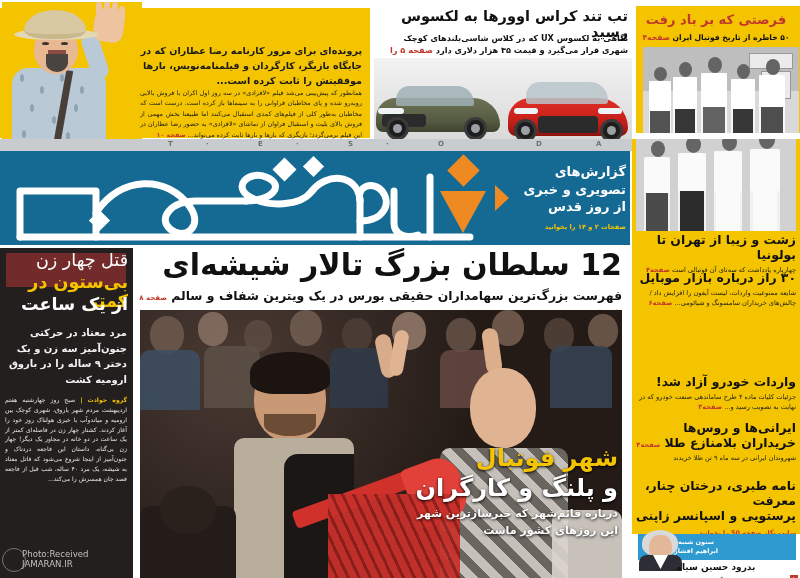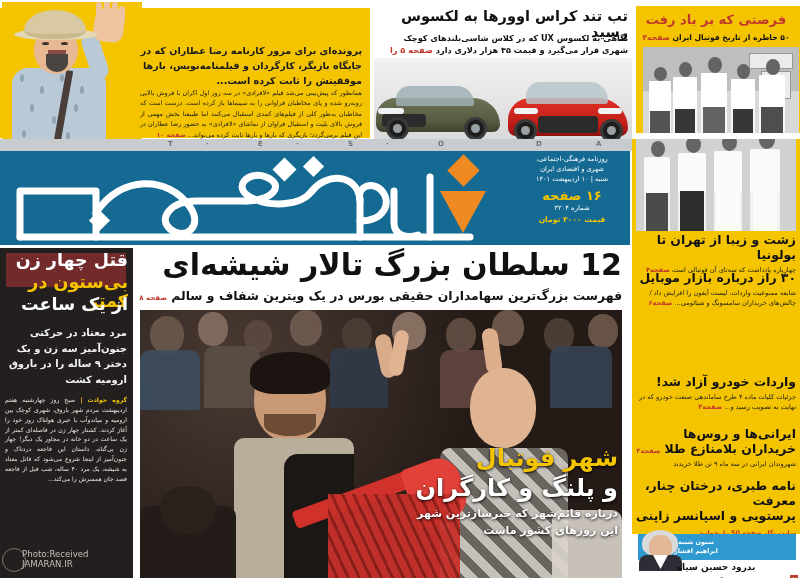--- a/index.html
+++ b/index.html
@@ -150,21 +150,21 @@
   #col-lead{position:absolute;right:6px;top:41px;width:156px;
      font-size:5.6px;color:#222;line-height:1.5;text-align:justify;}
   #col-num{position:absolute;right:2px;top:41px;width:8px;height:8px;background:#c0392b;
      color:#fff;font-size:5.5px;text-align:center;line-height:8px;font-weight:bold;}
 
   
   #crime-box{left:0;top:247px;width:133px;height:331px;background:#231f1f;overflow:hidden;}
   #crime-red{position:absolute;left:6px;top:6px;width:120px;height:34px;
      background:#8e2f2f;opacity:.75;}
   #crime-h1{position:absolute;right:5px;top:4px;width:124px;
-     font-size:17.5px;font-weight:bold;color:#ffffff;line-height:1.1;letter-spacing:-.4px;}
+     font-size:17.5px;font-weight:normal;color:#ffffff;line-height:1.1;letter-spacing:-.4px;}
   #crime-h2{position:absolute;right:5px;top:26px;width:124px;
      font-size:17.5px;font-weight:bold;color:#f5c400;line-height:1.1;letter-spacing:-.4px;}
   #crime-h3{position:absolute;right:5px;top:48px;width:124px;
      font-size:17.5px;font-weight:bold;color:#ffffff;line-height:1.1;letter-spacing:-.4px;}
   #crime-lead{position:absolute;right:6px;top:78px;width:122px;
      font-size:10px;font-weight:bold;color:#f2f2f2;line-height:1.55;}
   #crime-body{position:absolute;right:6px;top:148px;width:122px;
      font-size:6.1px;color:#e8e6e2;line-height:1.62;text-align:justify;}
   .grp{color:#f5c400;font-weight:bold;}
   #crime-wm{position:absolute;left:22px;bottom:8px;width:110px;color:#cfcbc6;
@@ -328,20 +328,29 @@
     <div id="mh-info">
       <div class="l1">روزنامه فرهنگی-اجتماعی،</div>
       <div class="l1">شهری و اقتصادی ایران</div>
       <div class="l1">شنبه | ۱۰ اردیبهشت ۱۴۰۱</div>
       <div class="pages">۱۶ صفحه</div>
       <div class="l3">شماره ۳۲۰۴</div>
       <div class="price">قیمت ۴۰۰۰ تومان</div>
     </div>
   </div>
 
+  <div class="abs" id="qods-box">
+    <div id="qods-arrow"></div>
+    <div class="rtl" id="qods-txt">
+      <div>گزارش‌های</div>
+      <div>تصویری و خبری</div>
+      <div>از روز قدس</div>
+    </div>
+    <div class="rtl" id="qods-pg">صفحات ۲ و ۱۴ را بخوانید</div>
+  </div>
 
   <div class="abs" id="sidebar">
     <div id="sb-photo">
       <div style="position:absolute;inset:0;background:#d4d1cb;"></div>
       <div class="bw-person" style="left:8px;width:26px;height:74px;">
         <div class="bw-head" style="left:7px;top:-16px;width:14px;height:16px;"></div>
         <div class="bw-shirt" style="left:0;top:0;width:26px;height:36px;"></div>
         <div class="bw-pant" style="left:2px;top:36px;width:22px;height:38px;background:#4f4a44;"></div>
       </div>
       <div class="bw-person" style="left:42px;width:28px;height:78px;">
@@ -370,21 +379,21 @@
       <div class="sb-h">۳۰ راز درباره بازار موبایل</div>
       <div class="sb-d"><span>شایعه ممنوعیت واردات، لیست آیفون را افزایش داد / چالش‌های خریداران سامسونگ و شیائومی...</span> <span class="pg">صفحه۶</span></div>
     </div>
 
 
     <div class="sb-item rtl" style="top:236px;">
       <div class="sb-h">واردات خودرو آزاد شد!</div>
       <div class="sb-d"><span>جزئیات کلیات ماده ۴ طرح ساماندهی صنعت خودرو که در نهایت به تصویب رسید و...</span> <span class="pg">صفحه۳</span></div>
     </div>
 
-    <div class="sb-item rtl" style="top:288px;">
+    <div class="sb-item rtl" style="top:282px;">
       <div class="sb-h">ایرانی‌ها و روس‌ها</div>
       <div class="sb-h"><span>خریداران بلامنازع طلا</span> <span class="pg" style="font-size:6.6px">صفحه۳</span></div>
       <div class="sb-d">شهروندان ایرانی در سه ماه ۹ تن طلا خریدند</div>
     </div>
 
     <div class="sb-item rtl" style="top:340px;">
       <div class="sb-h">نامه طبری، درختان چنار، معرفت</div>
       <div class="sb-h"><span>پرستویی و اسپانسر زاپنی</span> <span class="pg" style="font-size:6.4px">سایت نگار صفحه 50 را بخوانید</span></div>
     </div>
   </div>

